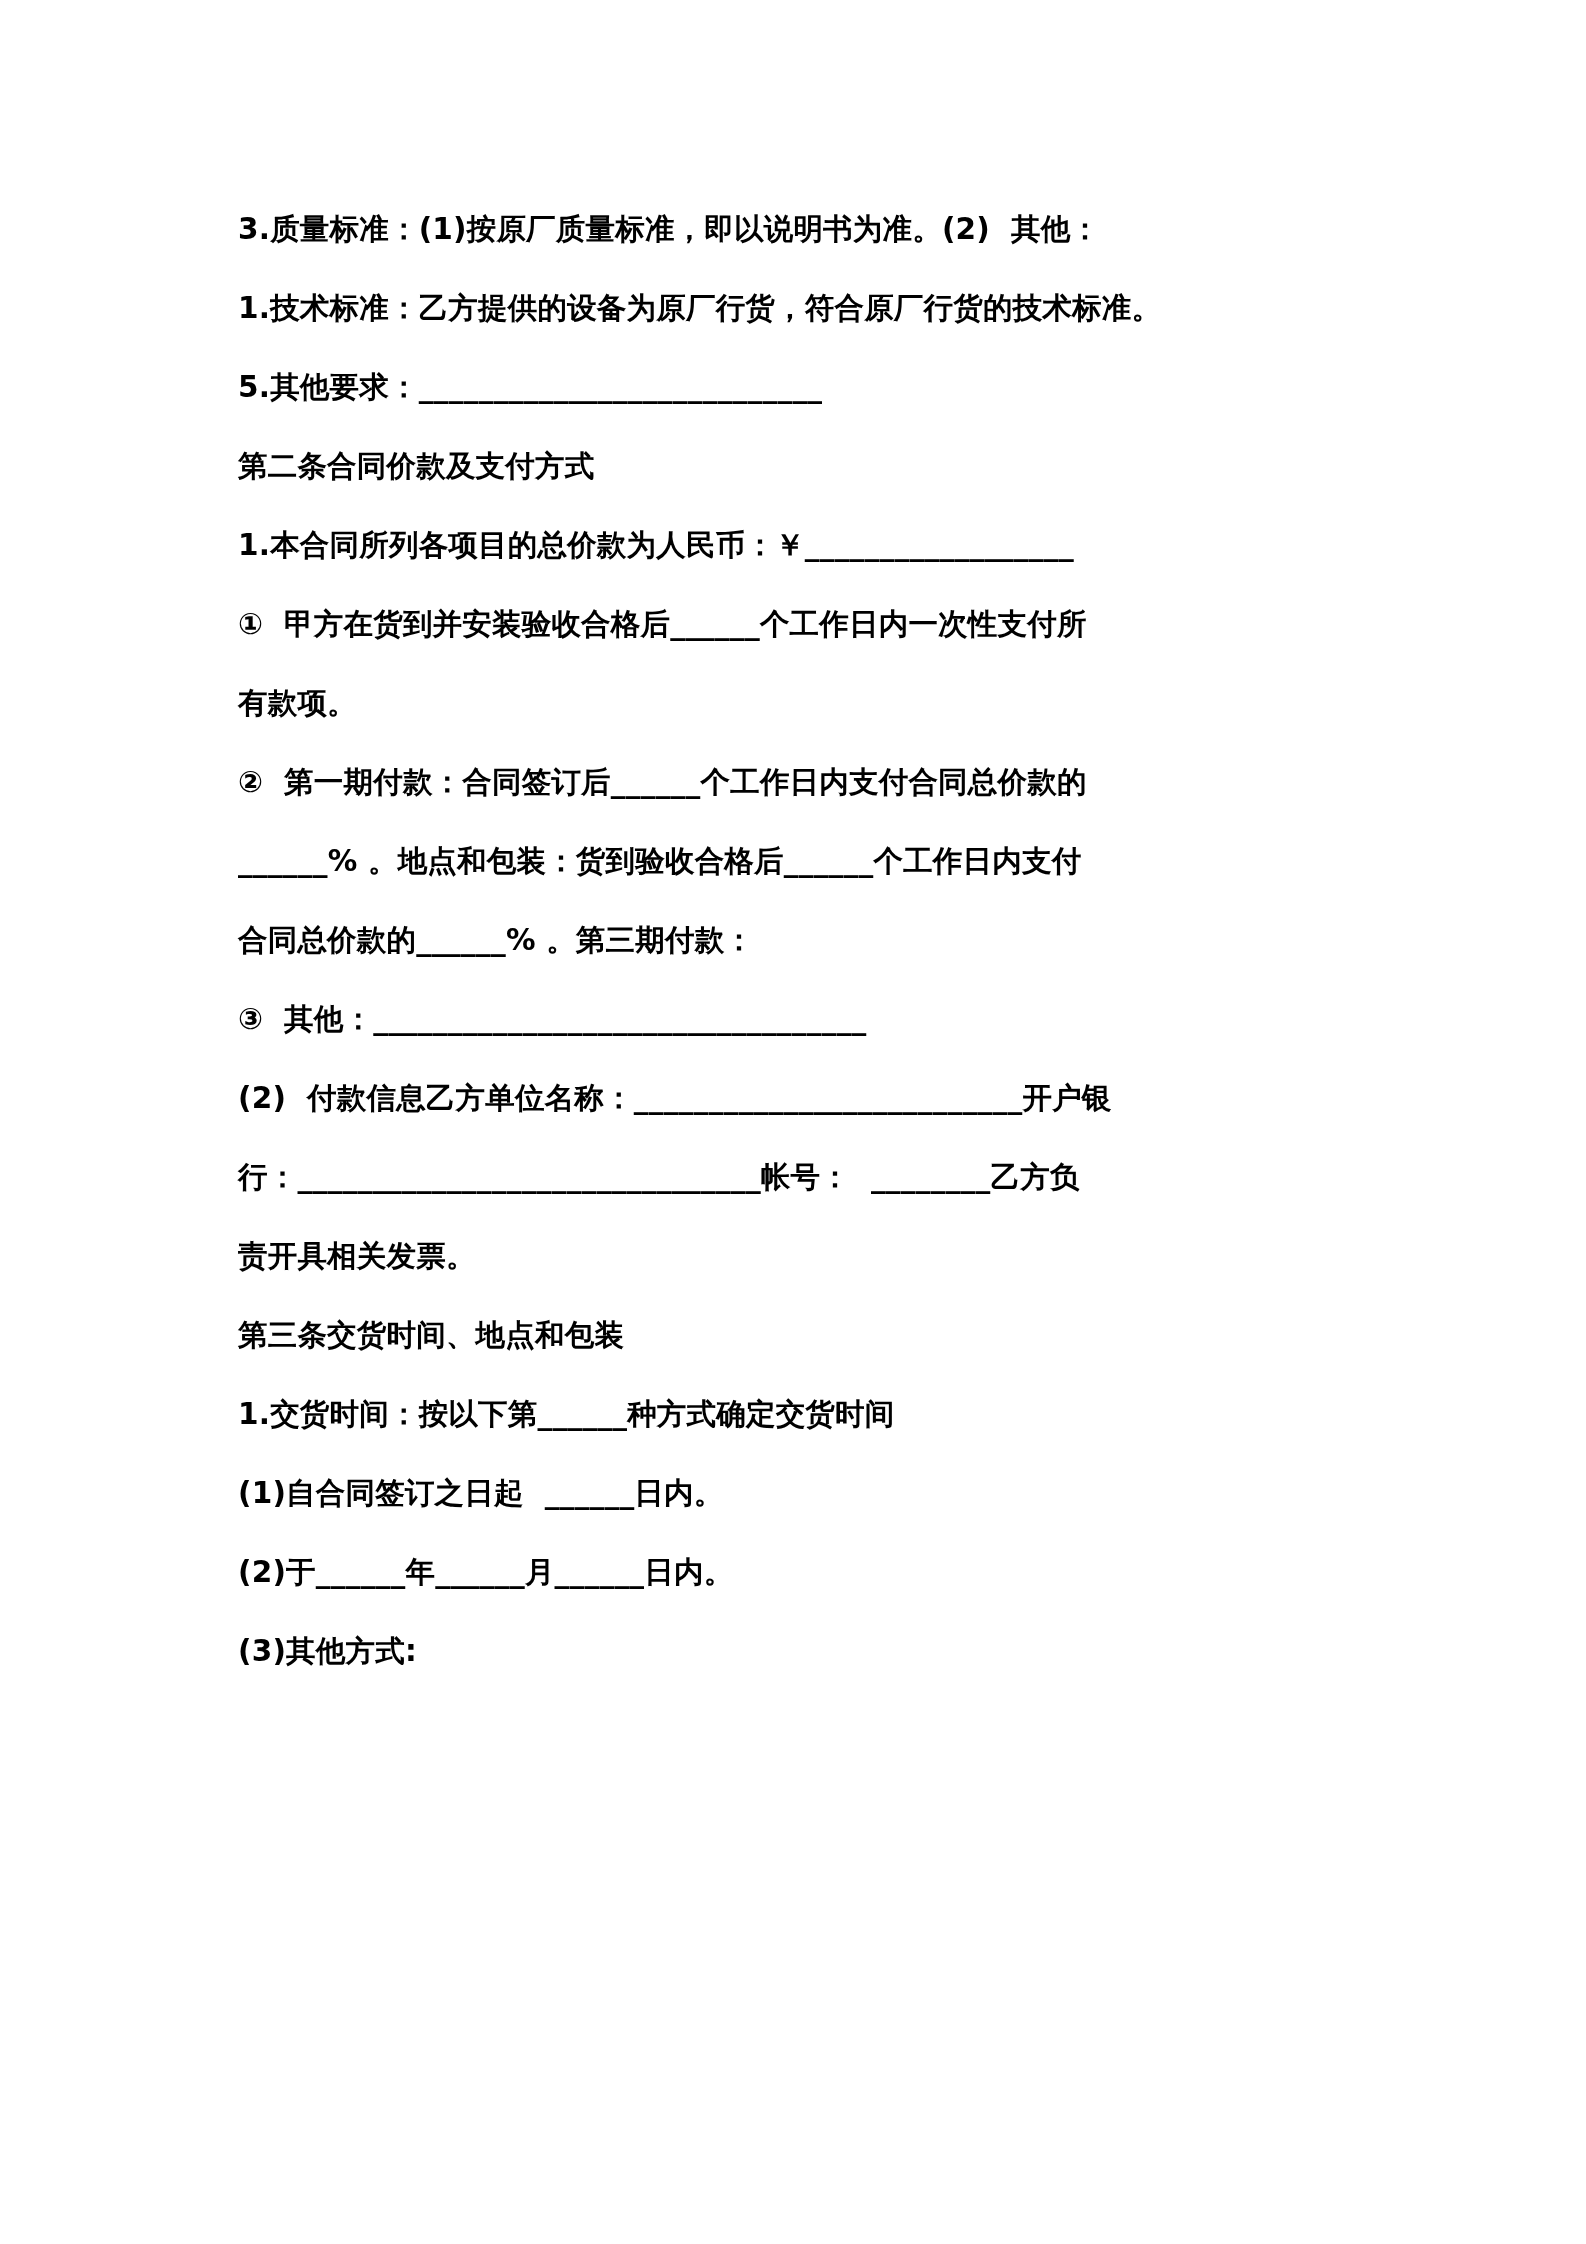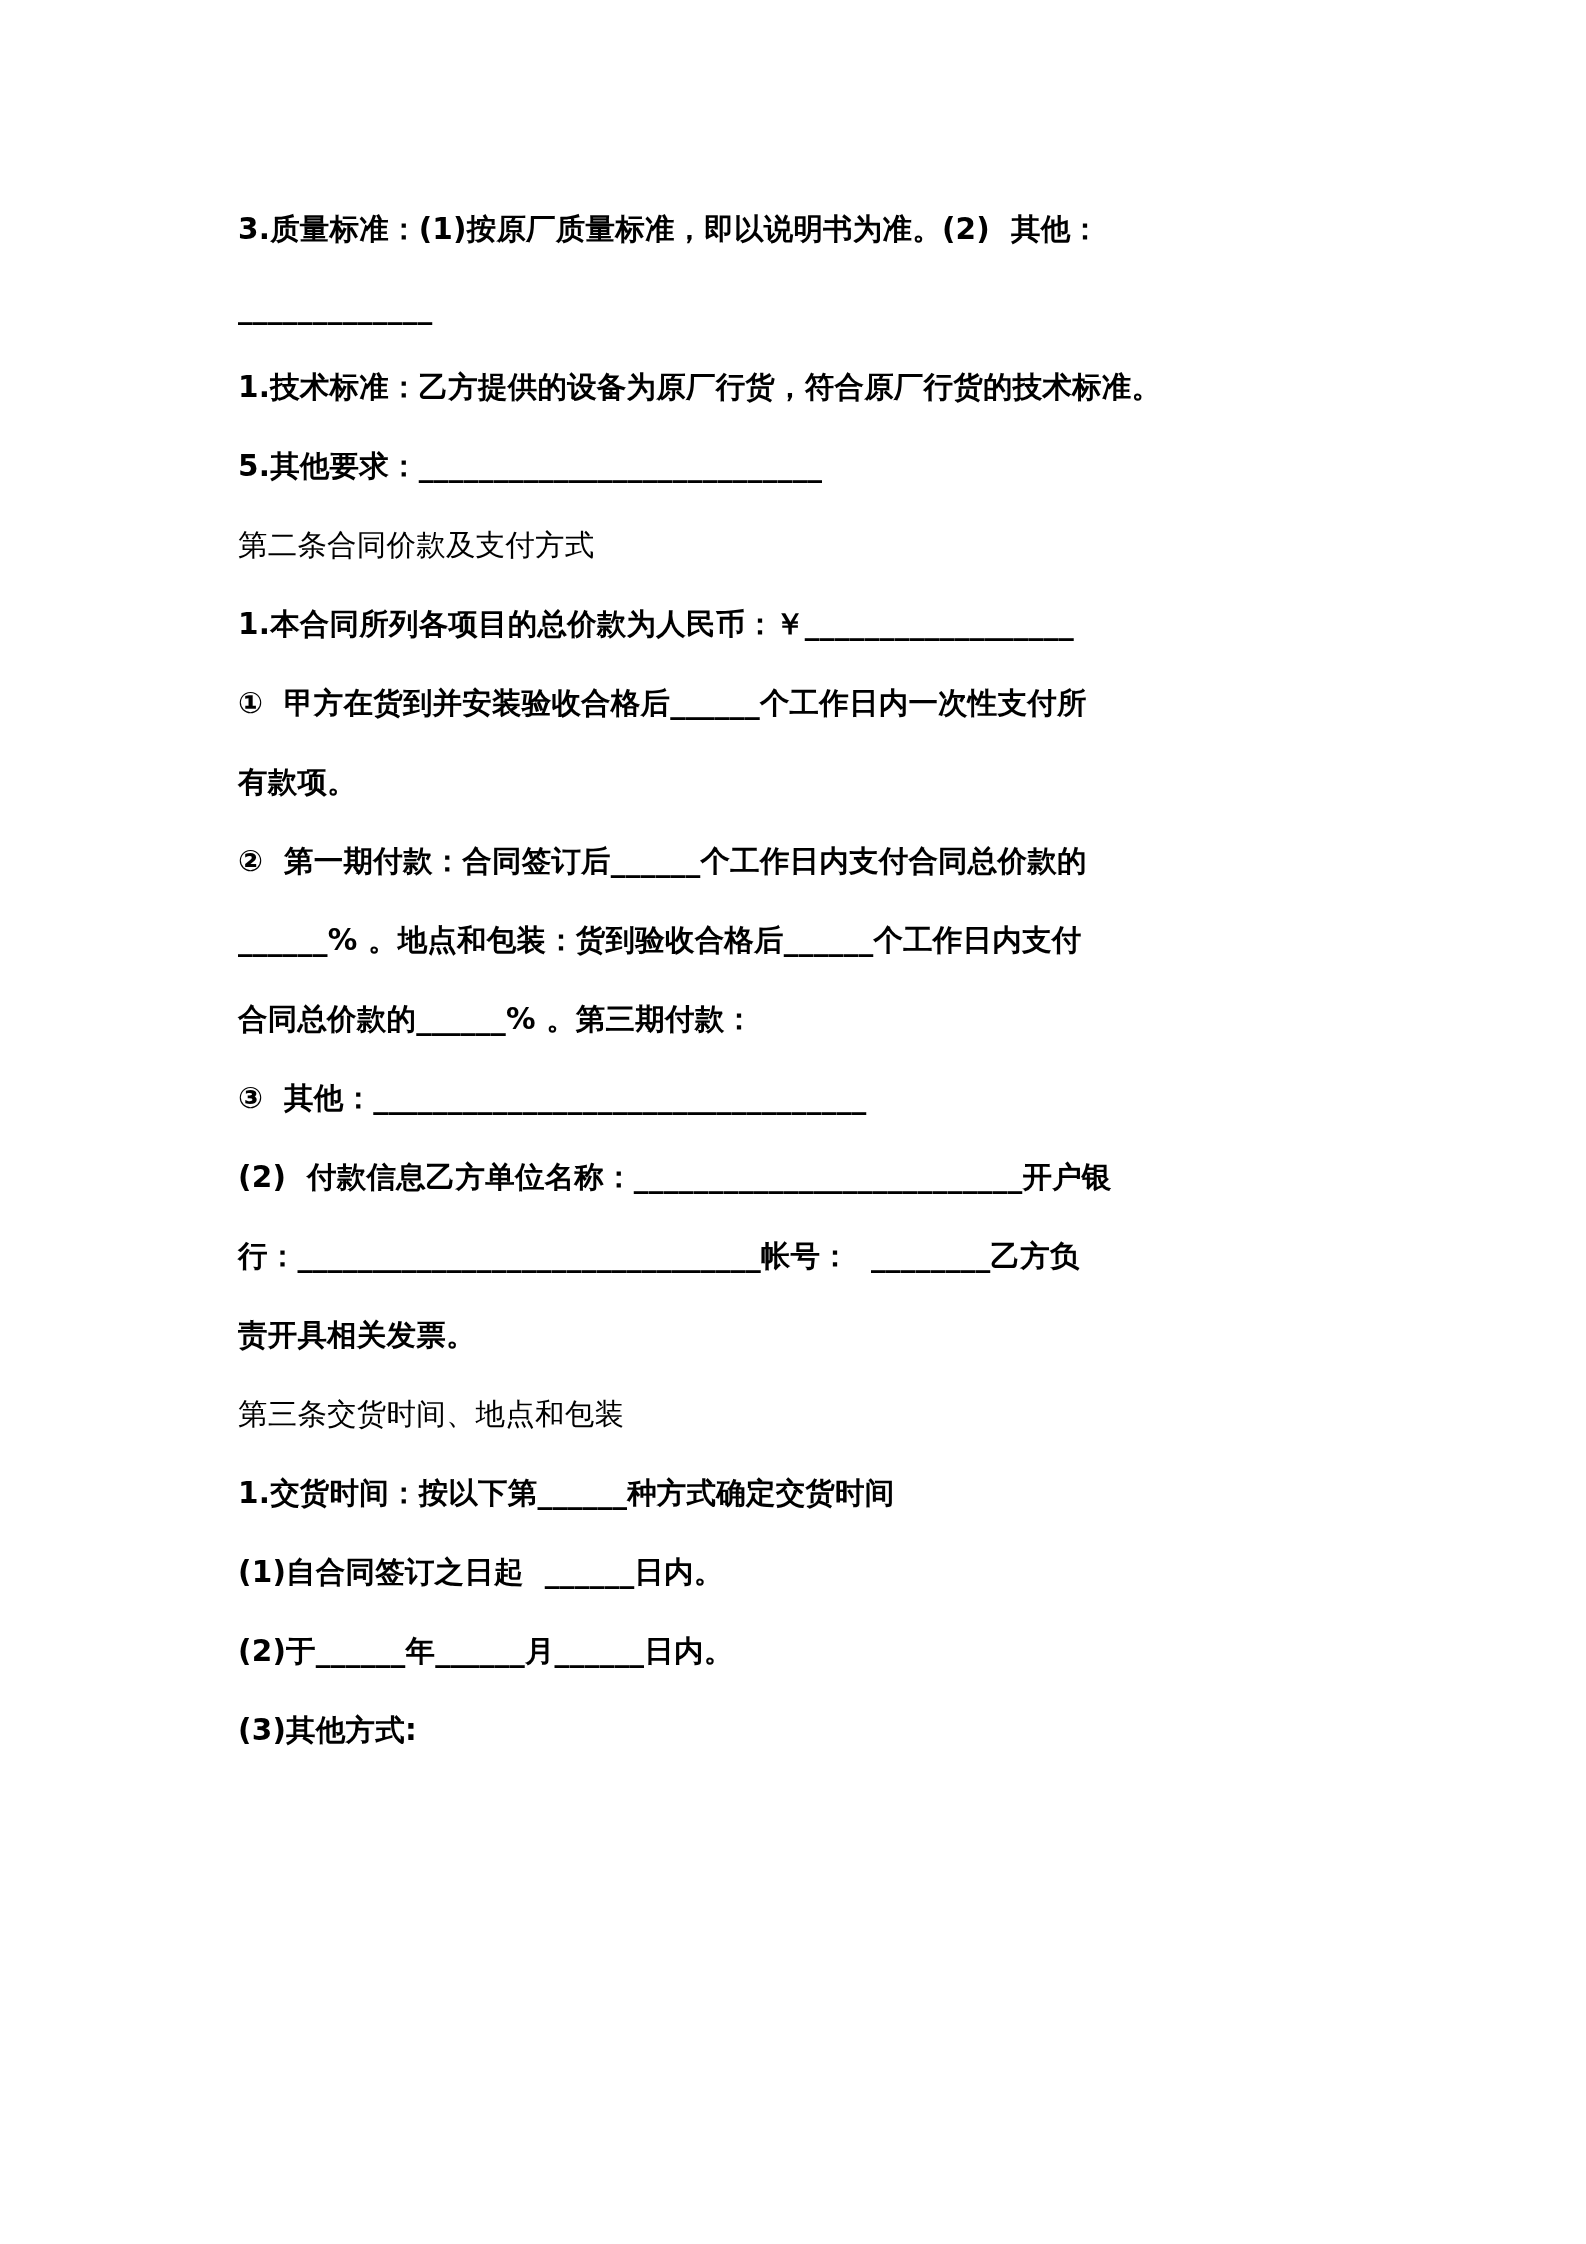--- a/index.html
+++ b/index.html
@@ -28,36 +28,35 @@
     letter-spacing: 0.2px;
   }
   .para {
     margin: 0 0 0 0;
     padding: 0;
     line-height: 79px;
     white-space: pre-wrap;
     word-break: break-all;
   }
   .para.heading {
-    font-weight: 400;
+    font-weight: 700;
   }
   
   .just {
     text-align: justify;
     text-align-last: left;
   }
 </style>
 </head>
 <body>
 
 <div class="page">
   <div class="doc-body">
 
     <p class="para just">3.质量标准：(1)按原厂质量标准，即以说明书为准。(2)  其他：</p>
-    <p class="para">_____________</p>
     <p class="para just">1.技术标准：乙方提供的设备为原厂行货，符合原厂行货的技术标准。</p>
     <p class="para">5.其他要求：___________________________</p>
     <p class="para heading">第二条合同价款及支付方式</p>
     <p class="para just">1.本合同所列各项目的总价款为人民币：￥__________________</p>
     <p class="para just">①  甲方在货到并安装验收合格后______个工作日内一次性支付所</p>
     <p class="para">有款项。</p>
     <p class="para just">②  第一期付款：合同签订后______个工作日内支付合同总价款的</p>
     <p class="para just">______% 。地点和包装：货到验收合格后______个工作日内支付</p>
     <p class="para just">合同总价款的______% 。第三期付款：</p>
     <p class="para">③  其他：_________________________________</p>

